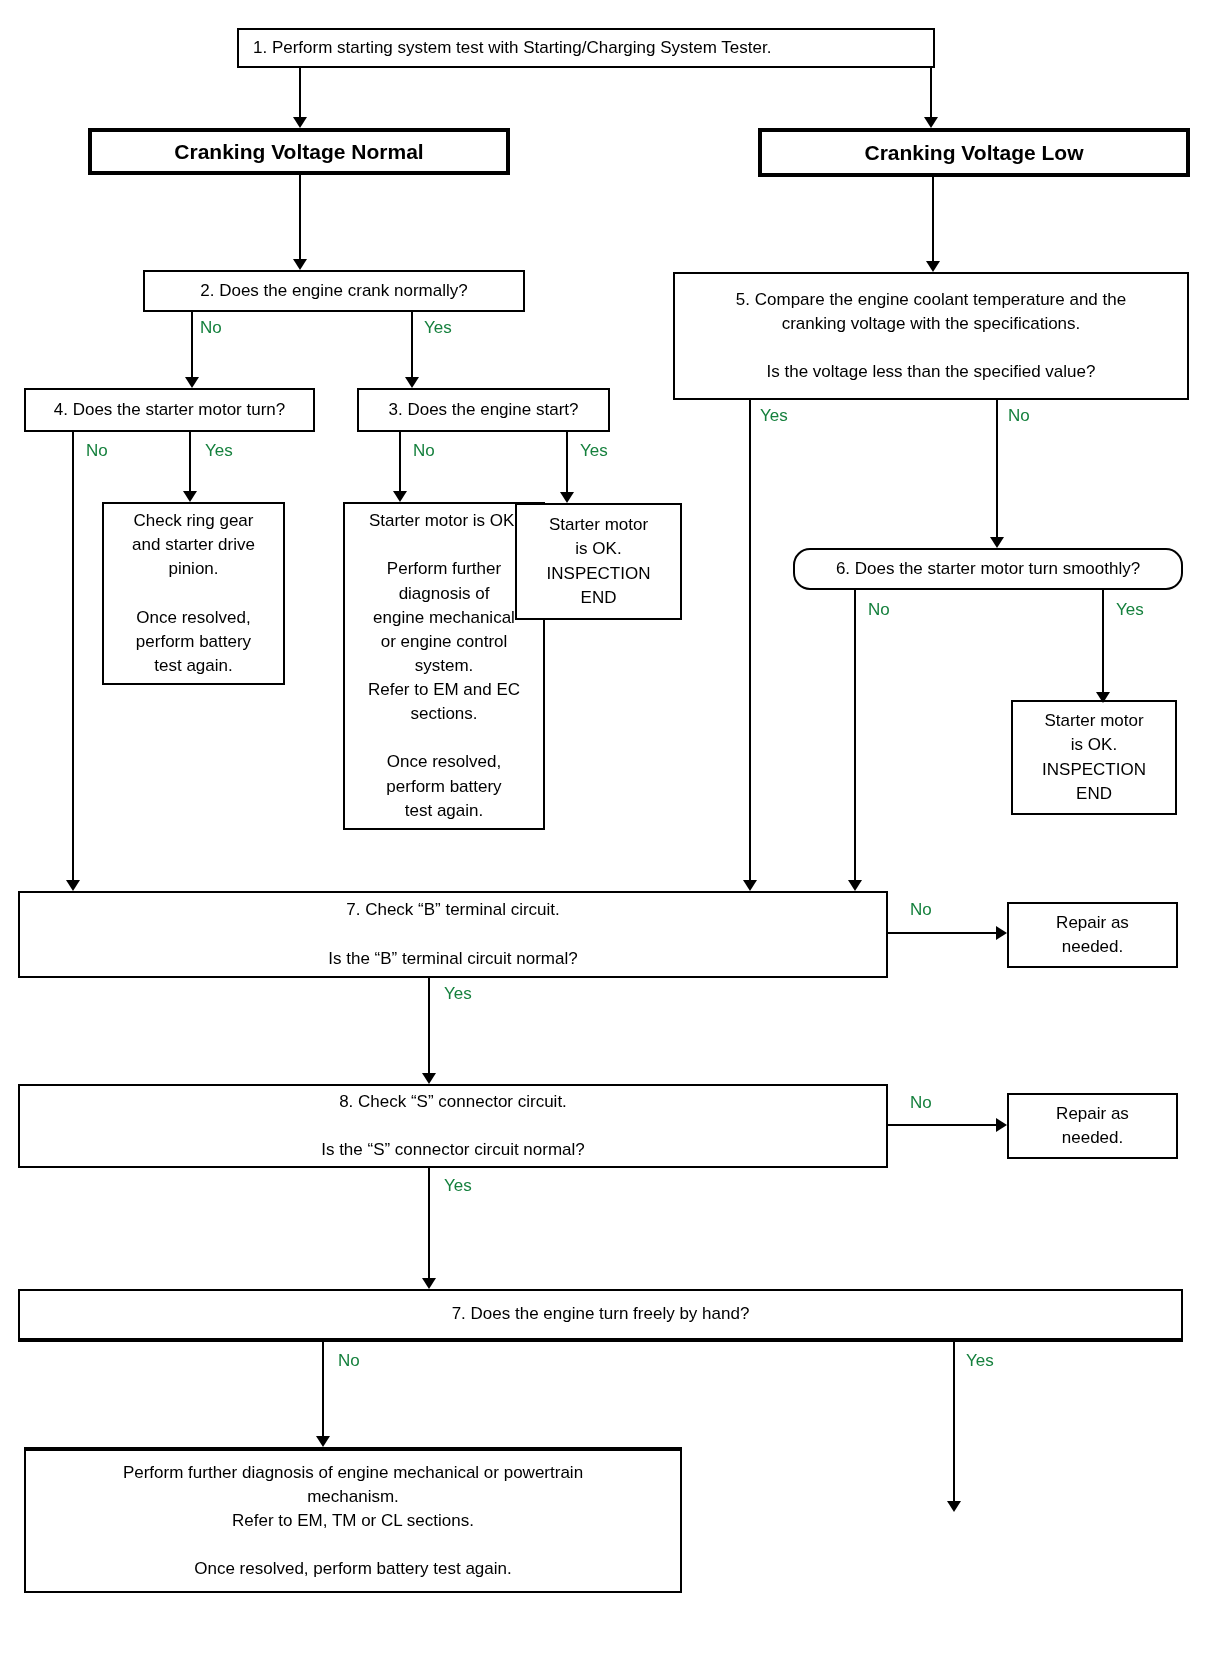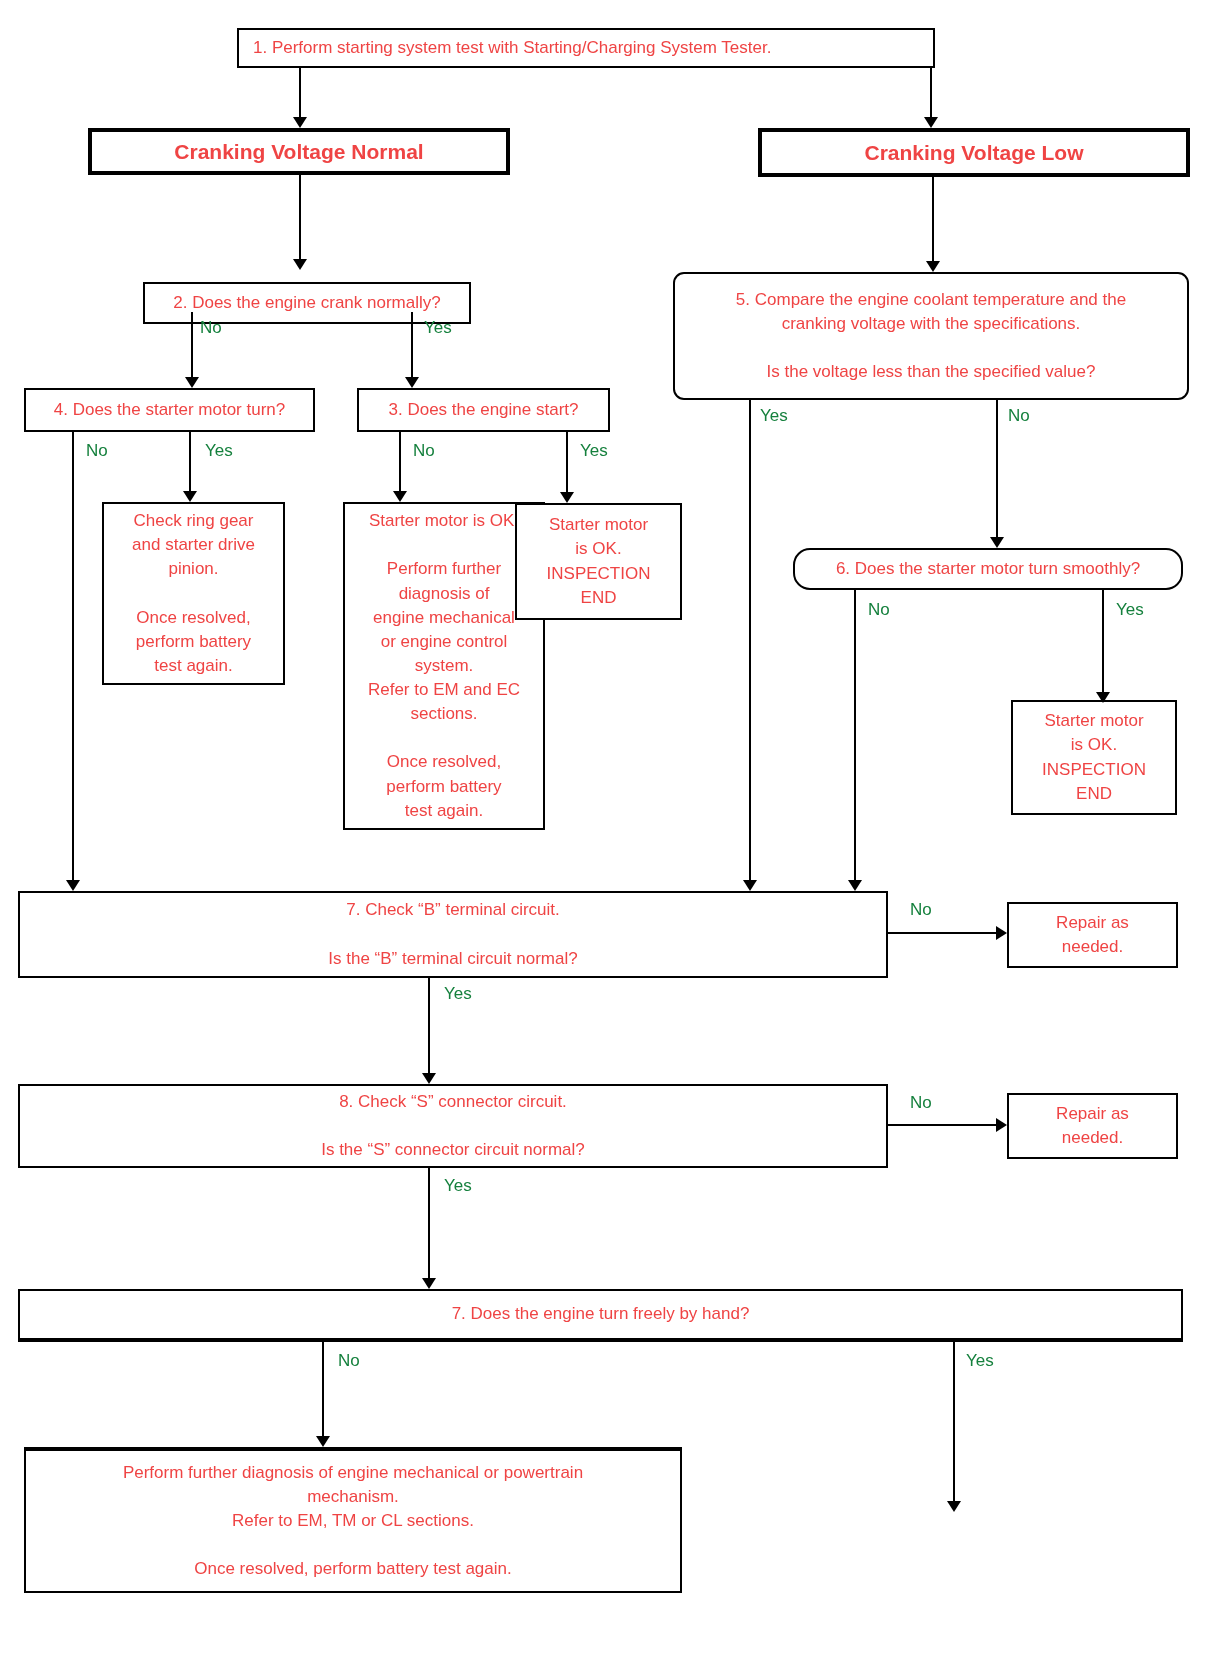--- a/index.html
+++ b/index.html
@@ -16,21 +16,21 @@
     box-sizing: border-box;
     border: 2px solid #000;
     background: #fff;
     display: flex;
     align-items: center;
     justify-content: center;
     text-align: center;
     font-size: 17px;
     line-height: 1.42;
     white-space: pre-line;
-    color: #ef4444;
+    color: #000000;
   }
   .node.align-left {
     justify-content: flex-start;
     text-align: left;
     padding-left: 14px;
   }
   .node.header {
     border-width: 4px;
     font-size: 21px;
     font-weight: bold;
@@ -64,21 +64,21 @@
 <body>
 
 <div id="canvas">
 
   <div class="node align-left" style="left:237px; top:28px; width:698px; height:40px;">1. Perform starting system test with Starting/Charging System Tester.</div>
 
   <div class="node header" style="left:88px; top:128px; width:422px; height:47px;">Cranking Voltage Normal</div>
 
   <div class="node header" style="left:758px; top:128px; width:432px; height:49px;">Cranking Voltage Low</div>
 
-  <div class="node" style="left:143px; top:282px; width:328px; height:42px;">2. Does the engine crank normally?</div>
+  <div class="node" style="left:143px; top:270px; width:382px; height:42px;">2. Does the engine crank normally?</div>
 
   <div class="node" style="left:24px; top:388px; width:291px; height:44px;">4. Does the starter motor turn?</div>
 
   <div class="node" style="left:357px; top:388px; width:253px; height:44px;">3. Does the engine start?</div>
 
   <div class="node" style="left:102px; top:502px; width:183px; height:183px;">Check ring gear
 and starter drive
 pinion.
 
 Once resolved,
@@ -97,21 +97,21 @@
 
 Once resolved,
 perform battery
 test again.</div>
 
   <div class="node" style="left:515px; top:503px; width:167px; height:117px;">Starter motor
 is OK.
 INSPECTION
 END</div>
 
-  <div class="node" style="left:673px; top:272px; width:516px; height:128px;border-radius:11px;">5. Compare the engine coolant temperature and the
+  <div class="node" style="left:673px; top:272px; width:516px; height:128px;">5. Compare the engine coolant temperature and the
 cranking voltage with the specifications.
 
 Is the voltage less than the specified value?</div>
 
   <div class="node" style="left:793px; top:548px; width:390px; height:42px;border-radius:17px;">6. Does the starter motor turn smoothly?</div>
 
   <div class="node" style="left:1011px; top:700px; width:166px; height:115px;">Starter motor
 is OK.
 INSPECTION
 END</div>

